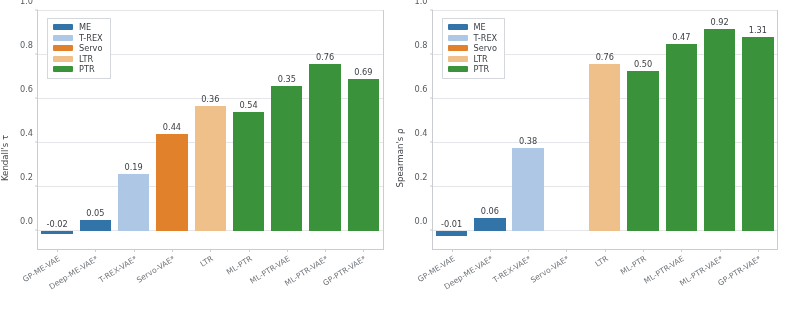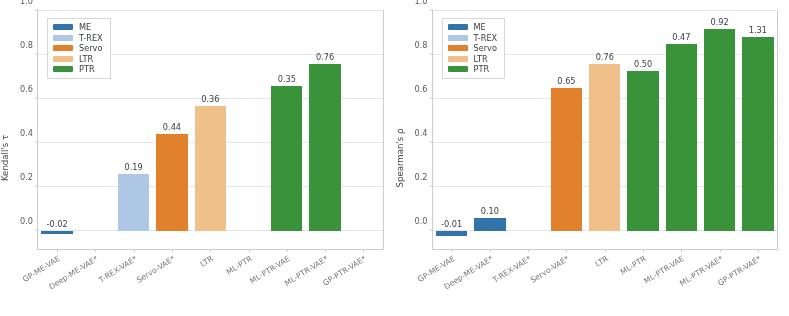--- a/index.html
+++ b/index.html
@@ -122,39 +122,51 @@
           <div class="ytick" style="bottom: 81.4815%;">0.8</div>
           <div class="ytickmark" style="bottom: 81.4815%;"></div>
           <div class="ytick" style="bottom: 100%;">1.0</div>
           <div class="ytickmark" style="bottom: 100%;"></div>
         </div>
       <div class="barlayer">
           <div class="barcell" style="left: 0%; width: 11.1111%;">
             <div class="bar" title="GP-ME-VAE: -0.01" style="bottom: 6.48148%; height: 0.925926%; background: rgb(50, 116, 168);"></div>
             <div class="barval" style="bottom: calc(7.40741% + 2px);">-0.02</div>
           </div>
+          <div class="barcell" style="left: 11.1111%; width: 11.1111%;">
+            <div class="bar" title="Deep-ME-VAE*: 0.05" style="bottom: 7.40741%; height: 4.62963%; background: rgb(50, 116, 168);"></div>
+            <div class="barval" style="bottom: calc(12.037% + 2px);">0.05</div>
+          </div>
           <div class="barcell" style="left: 22.2222%; width: 11.1111%;">
             <div class="bar" title="T-REX-VAE*: 0.26" style="bottom: 7.40741%; height: 24.0741%; background: rgb(174, 199, 228);"></div>
             <div class="barval" style="bottom: calc(31.4815% + 2px);">0.19</div>
           </div>
           <div class="barcell" style="left: 33.3333%; width: 11.1111%;">
             <div class="bar" title="Servo-VAE*: 0.44" style="bottom: 7.40741%; height: 40.7407%; background: rgb(225, 129, 44);"></div>
             <div class="barval" style="bottom: calc(48.1481% + 2px);">0.44</div>
           </div>
           <div class="barcell" style="left: 44.4444%; width: 11.1111%;">
             <div class="bar" title="LTR: 0.57" style="bottom: 7.40741%; height: 52.7778%; background: rgb(240, 192, 138);"></div>
             <div class="barval" style="bottom: calc(60.1852% + 2px);">0.36</div>
           </div>
+          <div class="barcell" style="left: 55.5556%; width: 11.1111%;">
+            <div class="bar" title="ML-PTR: 0.54" style="bottom: 7.40741%; height: 50%; background: rgb(58, 146, 58);"></div>
+            <div class="barval" style="bottom: calc(57.4074% + 2px);">0.54</div>
+          </div>
           <div class="barcell" style="left: 66.6667%; width: 11.1111%;">
             <div class="bar" title="ML-PTR-VAE: 0.66" style="bottom: 7.40741%; height: 61.1111%; background: rgb(58, 146, 58);"></div>
             <div class="barval" style="bottom: calc(68.5185% + 2px);">0.35</div>
           </div>
           <div class="barcell" style="left: 77.7778%; width: 11.1111%;">
             <div class="bar" title="ML-PTR-VAE*: 0.76" style="bottom: 7.40741%; height: 70.3704%; background: rgb(58, 146, 58);"></div>
             <div class="barval" style="bottom: calc(77.7778% + 2px);">0.76</div>
+          </div>
+          <div class="barcell" style="left: 88.8889%; width: 11.1111%;">
+            <div class="bar" title="GP-PTR-VAE*: 0.69" style="bottom: 7.40741%; height: 63.8889%; background: rgb(58, 146, 58);"></div>
+            <div class="barval" style="bottom: calc(71.2963% + 2px);">0.69</div>
           </div>
         </div>
       <div class="xtick-layer">
           <div class="xtick" style="left: 5.55556%;">GP-ME-VAE</div>
           <div class="xtickmark" style="left: 5.55556%;"></div>
           <div class="xtick" style="left: 16.6667%;">Deep-ME-VAE*</div>
           <div class="xtickmark" style="left: 16.6667%;"></div>
           <div class="xtick" style="left: 27.7778%;">T-REX-VAE*</div>
           <div class="xtickmark" style="left: 27.7778%;"></div>
           <div class="xtick" style="left: 38.8889%;">Servo-VAE*</div>
@@ -220,25 +232,25 @@
           <div class="ytick" style="bottom: 100%;">1.0</div>
           <div class="ytickmark" style="bottom: 100%;"></div>
         </div>
       <div class="barlayer">
           <div class="barcell" style="left: 0%; width: 11.1111%;">
             <div class="bar" title="GP-ME-VAE: -0.02" style="bottom: 5.55556%; height: 1.85185%; background: rgb(50, 116, 168);"></div>
             <div class="barval" style="bottom: calc(7.40741% + 2px);">-0.01</div>
           </div>
           <div class="barcell" style="left: 11.1111%; width: 11.1111%;">
             <div class="bar" title="Deep-ME-VAE*: 0.06" style="bottom: 7.40741%; height: 5.55556%; background: rgb(50, 116, 168);"></div>
-            <div class="barval" style="bottom: calc(12.963% + 2px);">0.10</div>
-          </div>
-          <div class="barcell" style="left: 33.3333%; width: 11.1111%;">
-            <div class="bar" title="Servo-VAE*: 0.65" style="bottom: 7.40741%; height: 60.1852%; background: rgb(225, 129, 44);"></div>
-            <div class="barval" style="bottom: calc(67.5926% + 2px);">0.65</div>
+            <div class="barval" style="bottom: calc(12.963% + 2px);">0.06</div>
+          </div>
+          <div class="barcell" style="left: 22.2222%; width: 11.1111%;">
+            <div class="bar" title="T-REX-VAE*: 0.38" style="bottom: 7.40741%; height: 35.1852%; background: rgb(174, 199, 228);"></div>
+            <div class="barval" style="bottom: calc(42.5926% + 2px);">0.38</div>
           </div>
           <div class="barcell" style="left: 44.4444%; width: 11.1111%;">
             <div class="bar" title="LTR: 0.76" style="bottom: 7.40741%; height: 70.3704%; background: rgb(240, 192, 138);"></div>
             <div class="barval" style="bottom: calc(77.7778% + 2px);">0.76</div>
           </div>
           <div class="barcell" style="left: 55.5556%; width: 11.1111%;">
             <div class="bar" title="ML-PTR: 0.73" style="bottom: 7.40741%; height: 67.5926%; background: rgb(58, 146, 58);"></div>
             <div class="barval" style="bottom: calc(75% + 2px);">0.50</div>
           </div>
           <div class="barcell" style="left: 66.6667%; width: 11.1111%;">

